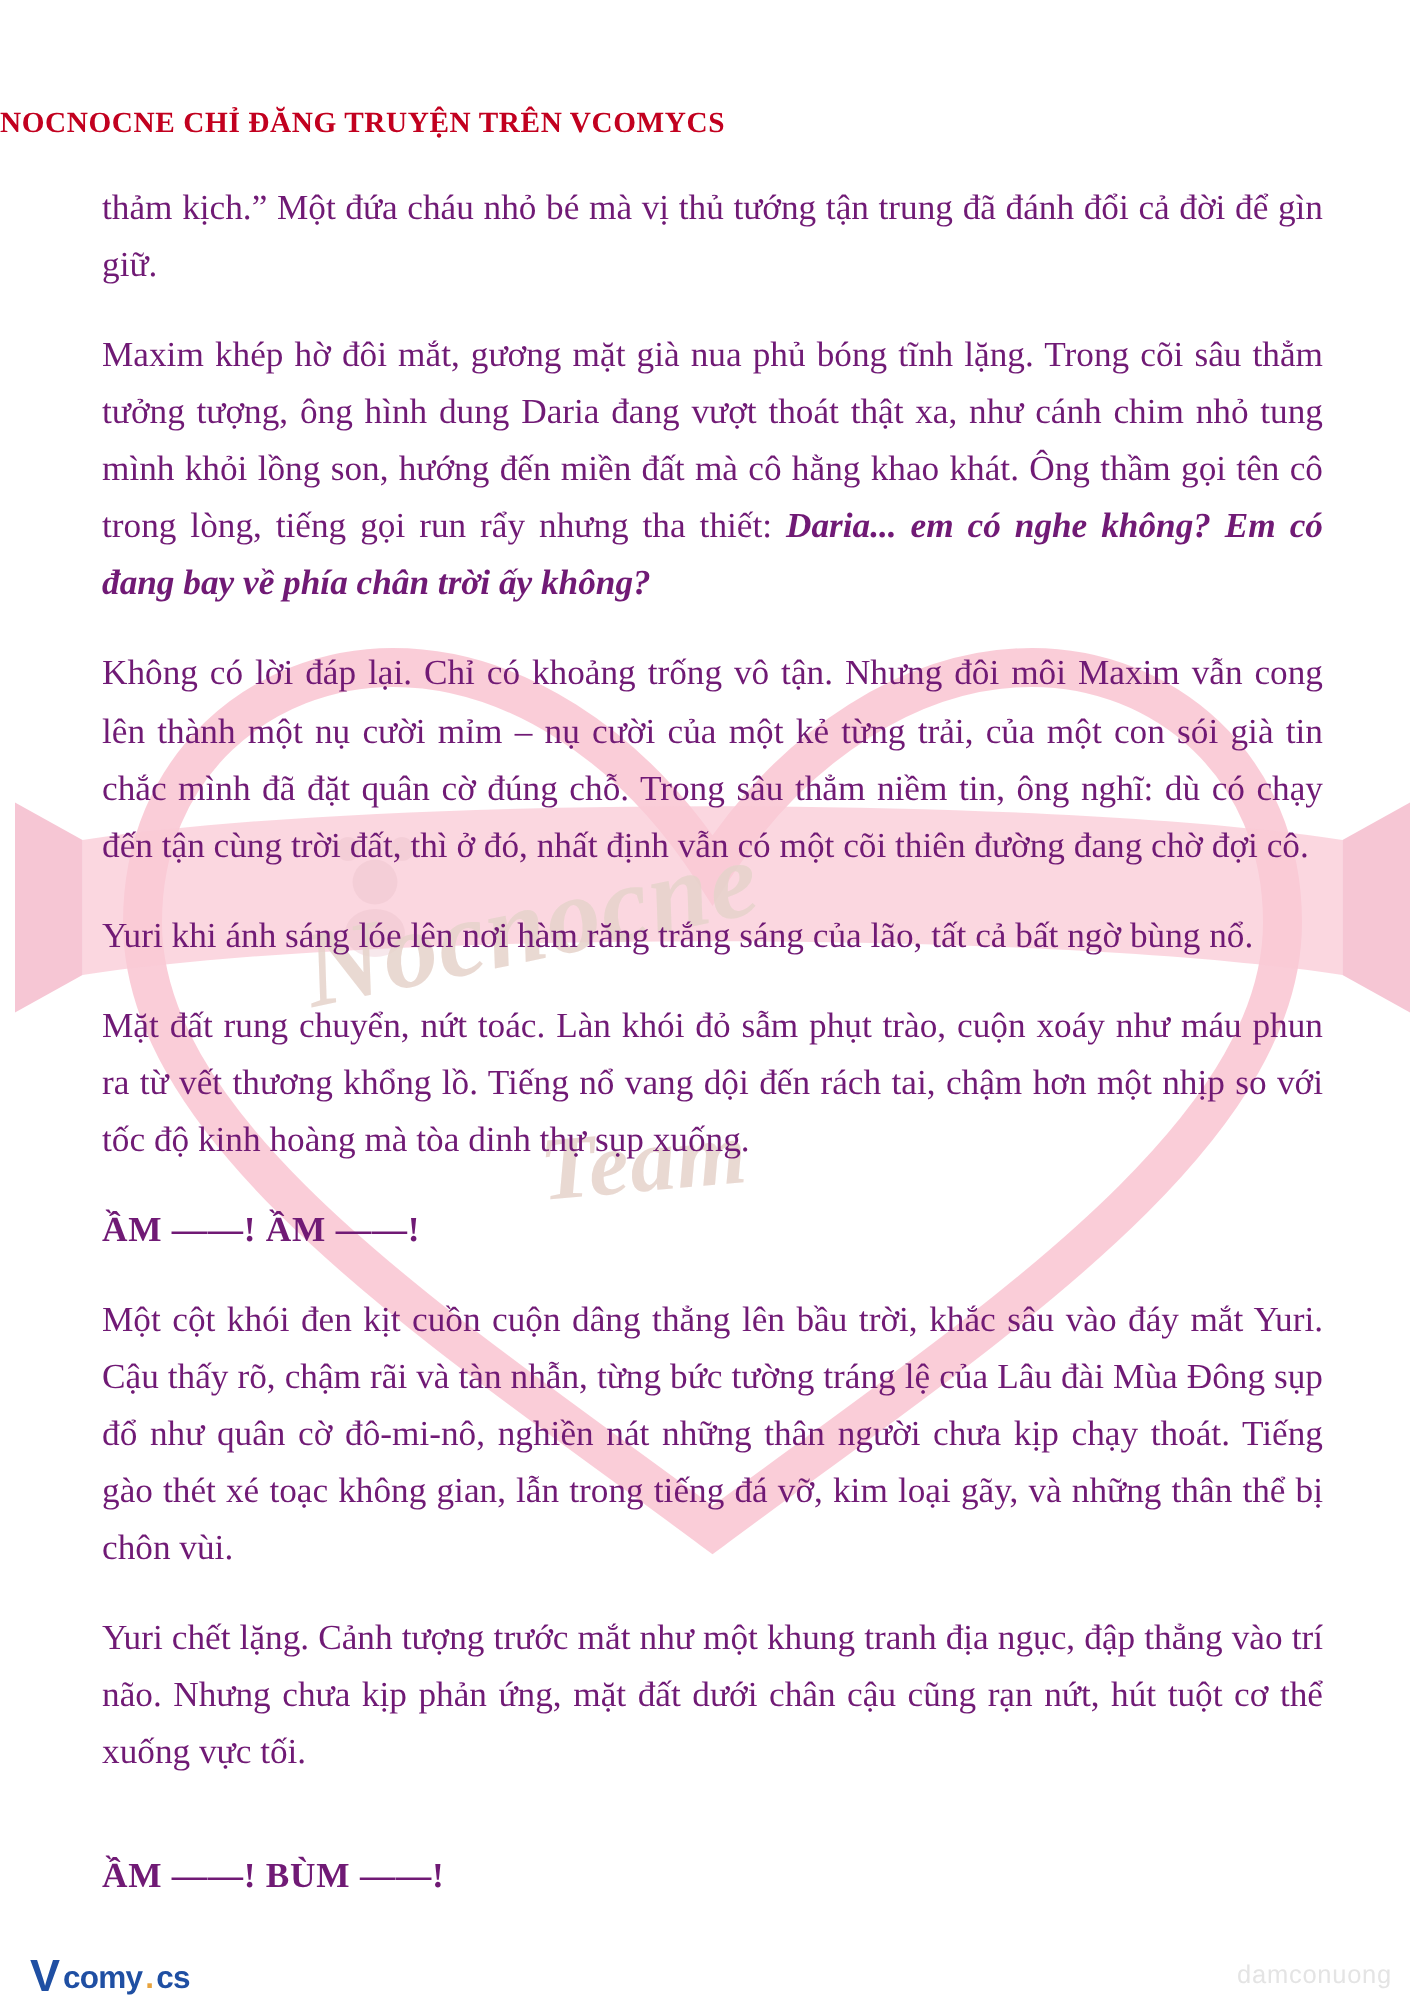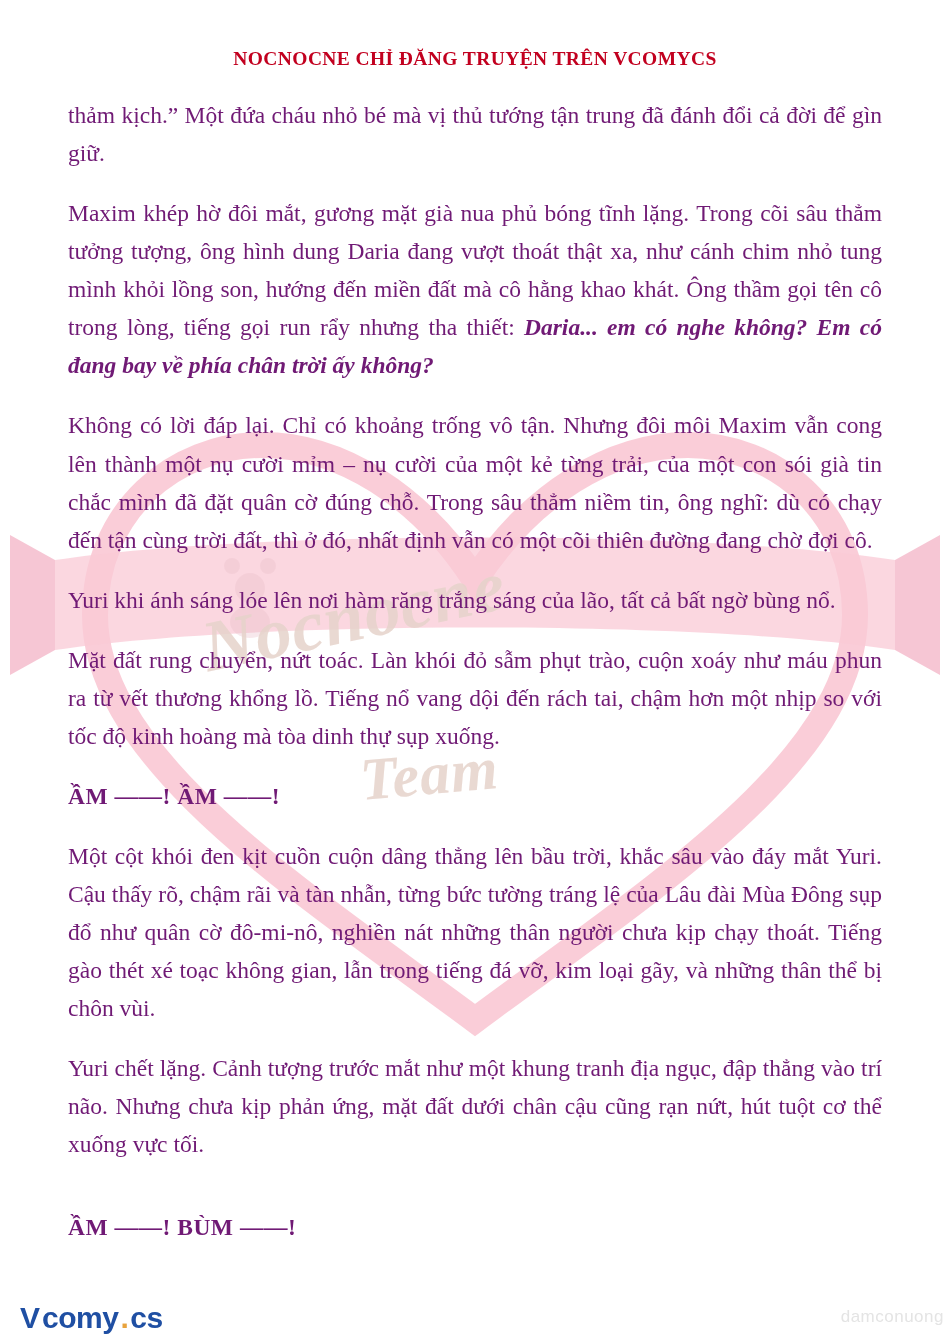--- a/index.html
+++ b/index.html
@@ -53,22 +53,21 @@
   }
 
   
   .page {
     position: relative;
     z-index: 2;
     padding: 0;
   }
 
   .top-banner {
-    text-align: center;
-    padding-top: 48px;
+    padding-top: 72px;
     padding-bottom: 18px;
   }
   .top-banner .banner-text {
     color: #c2001f;
     font-weight: bold;
     font-size: 19.5px;
     font-family: "Liberation Serif", serif;
     letter-spacing: 0.4px;
   }
 
@@ -114,31 +113,31 @@
   .footer-logo .v-mark {
     font-family: "Liberation Sans", sans-serif;
     font-weight: bold;
     font-size: 30px;
     color: #1f4fa3;
     line-height: 1;
   }
   .footer-logo .v-rest {
     font-family: "Liberation Sans", sans-serif;
     font-weight: bold;
-    font-size: 30px;
+    font-size: 21px;
     color: #1f4fa3;
     line-height: 1;
     letter-spacing: -0.5px;
   }
   .footer-logo .v-dot {
     color: #e8a33d;
   }
   .footer-right {
     position: absolute;
-    right: 6px;
+    right: 22px;
     bottom: 16px;
     font-family: "Liberation Sans", sans-serif;
     font-size: 17px;
     color: #e4e4e4;
     letter-spacing: 0.5px;
   }
 </style>
 </head>
 <body>
 

